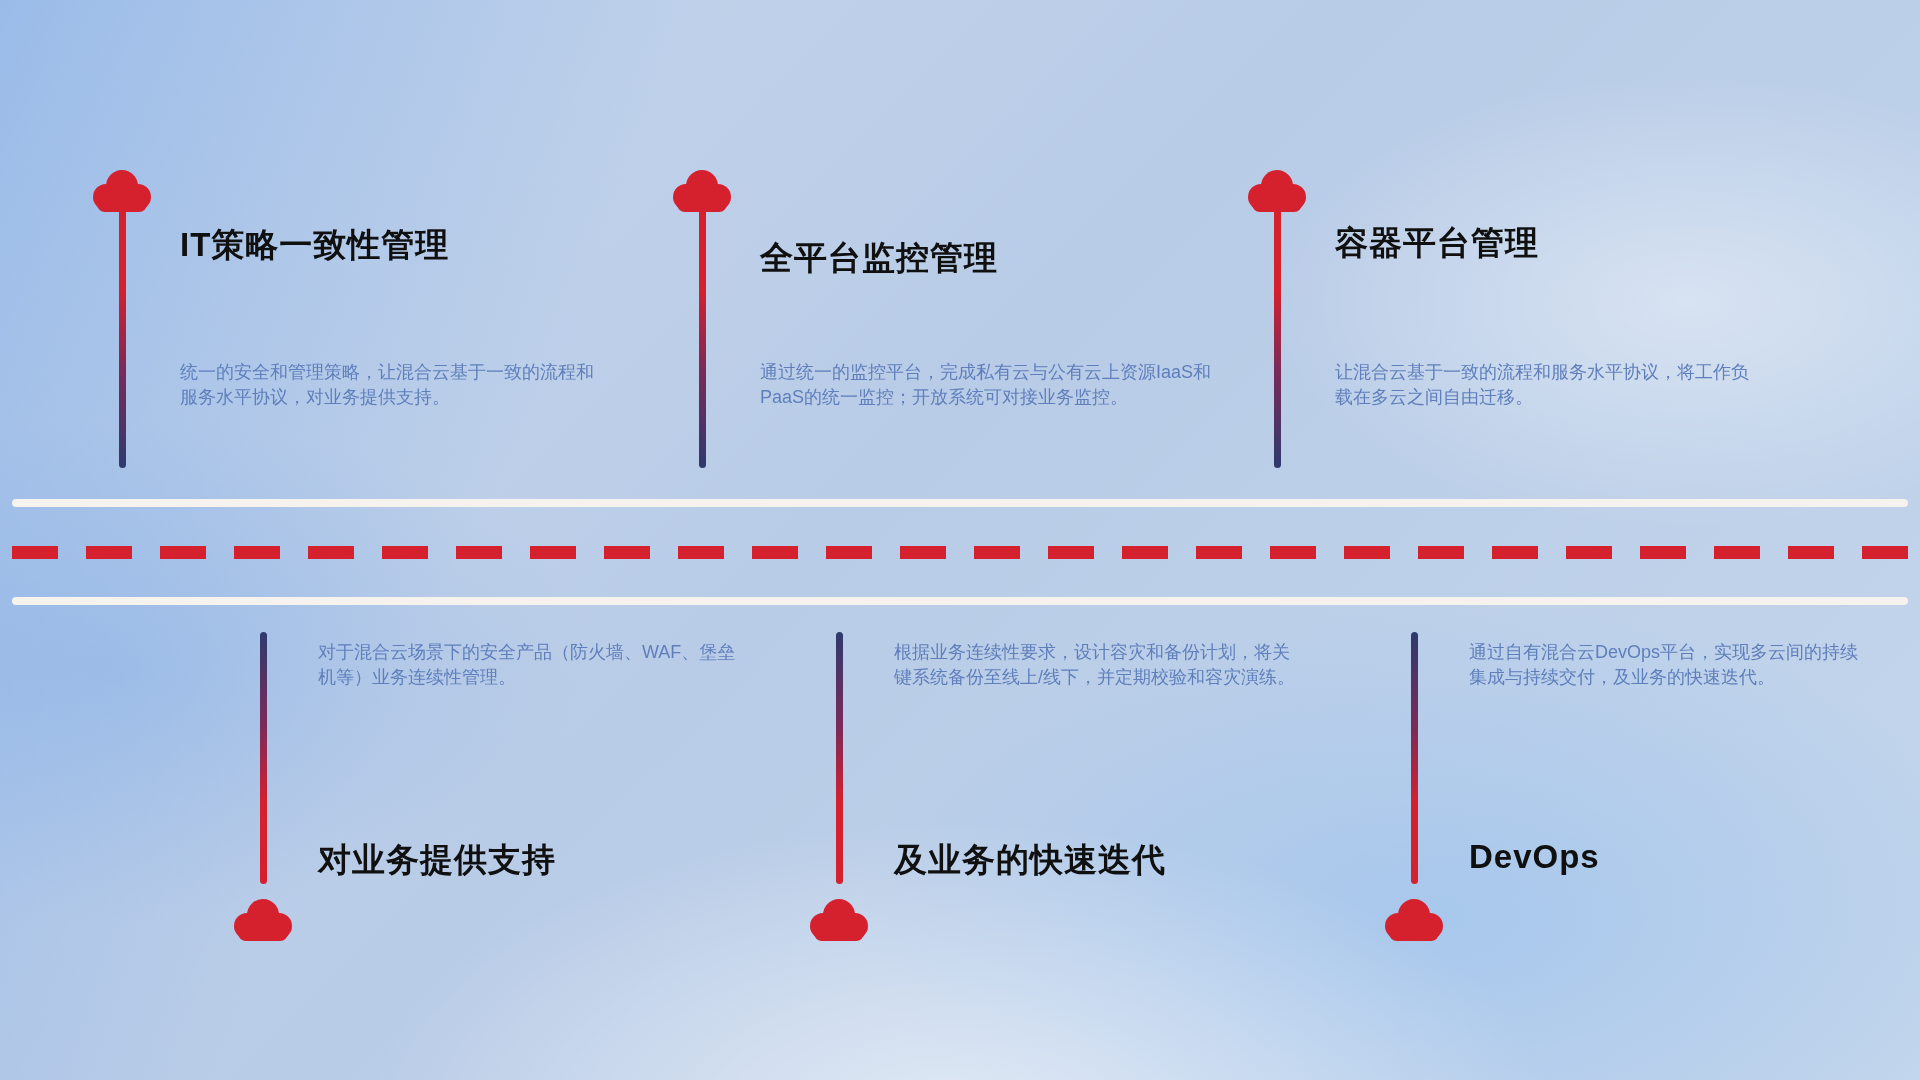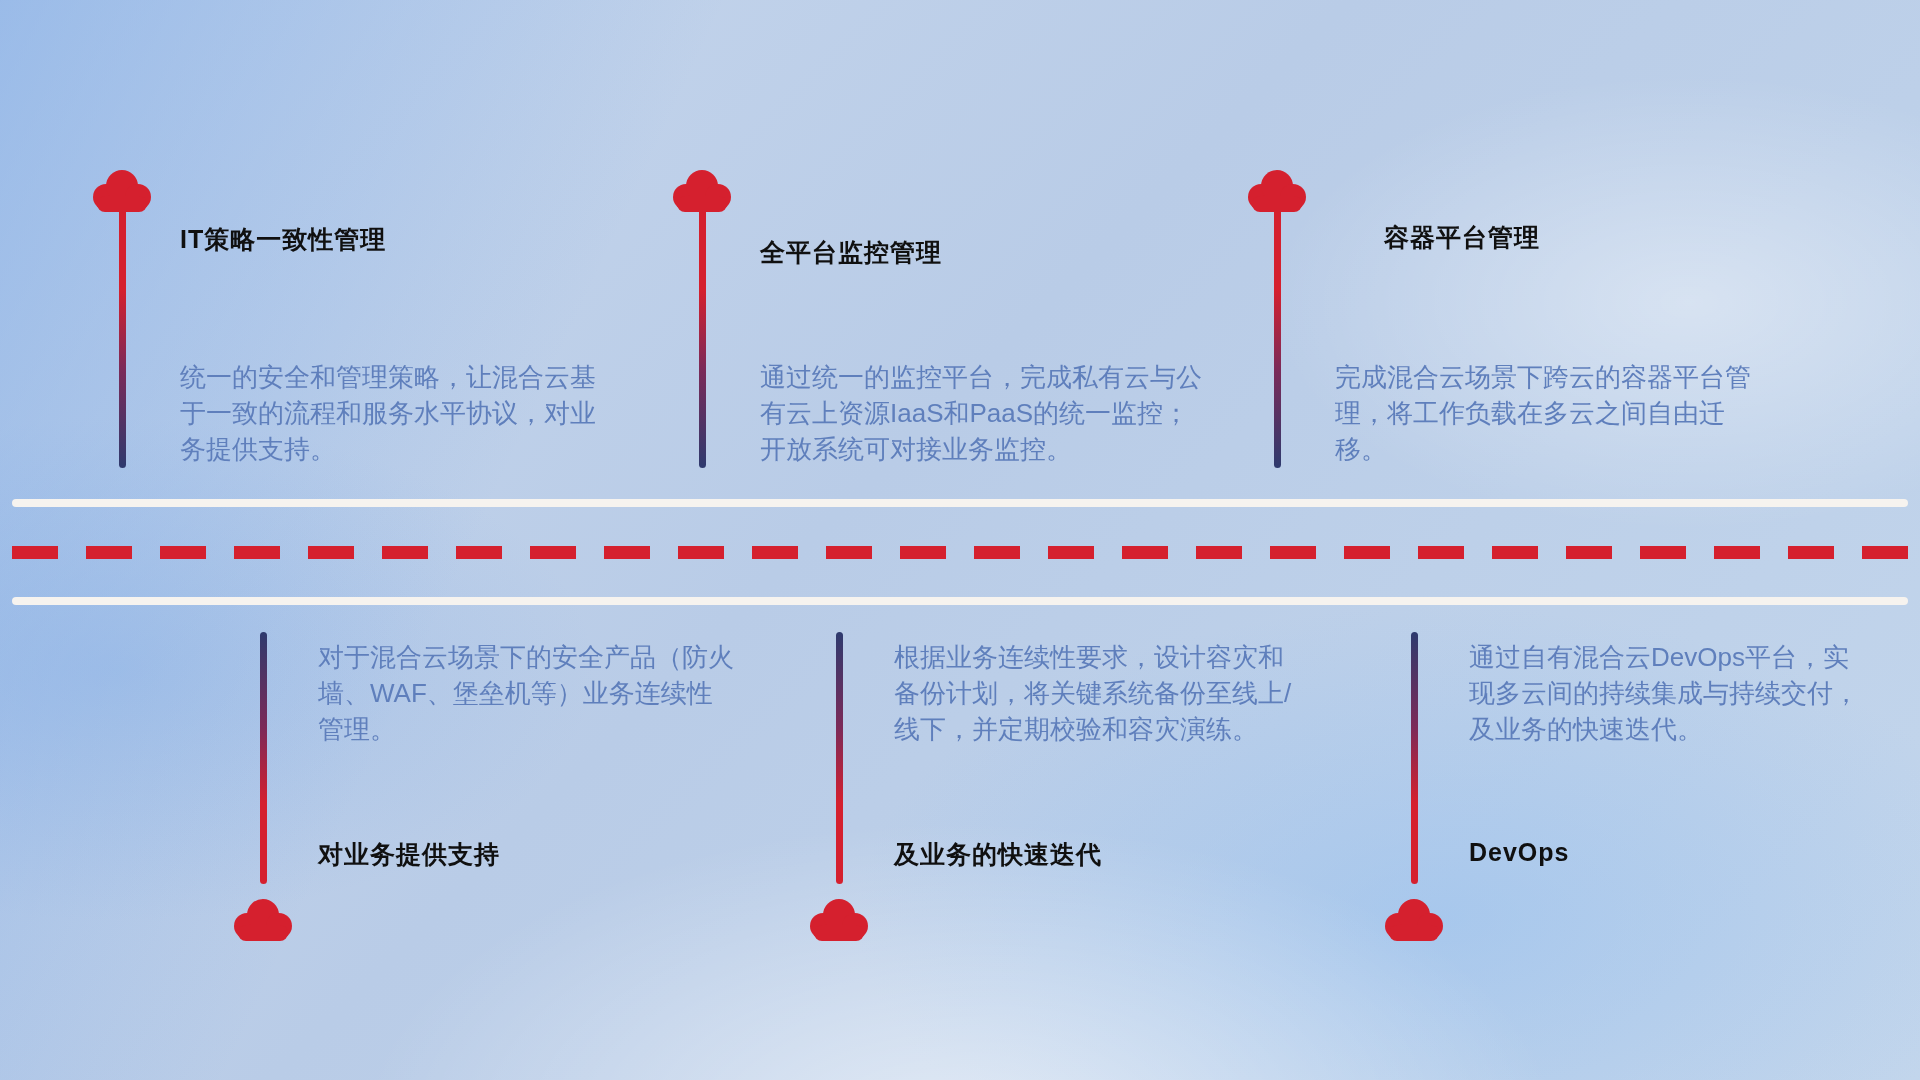--- a/index.html
+++ b/index.html
@@ -46,30 +46,30 @@
   .pole-up {
     background: linear-gradient(to top,
       var(--cloud-red, #d5202e) 0%,
       var(--cloud-red, #d5202e) 32%,
       #7c2a58 62%,
       var(--line-navy, #2e3a6e) 100%);
   }
 
   .title {
     position: absolute;
-    font-size: 25px;
+    font-size: 33px;
     font-weight: bold;
     color: var(--title-color, #101010);
     letter-spacing: 1px;
     white-space: nowrap;
   }
 
   .desc {
     position: absolute;
-    font-size: 26px;
+    font-size: 18px;
     line-height: 1.38;
     color: var(--desc-color, #5f7fbc);
   }
 
   .road-line {
     position: absolute;
     left: 12px;
     right: 12px;
     height: 8px;
     background: var(--road-white, #f6f3ef);
@@ -123,22 +123,22 @@
   <div>
     <div class="cloud" style="left:1244px; top:167px;">
       <svg viewBox="0 0 66 46" aria-hidden="true">
         <circle cx="17" cy="30" r="13"></circle>
           <circle cx="33" cy="19" r="16"></circle>
         <circle cx="49" cy="30" r="13"></circle>
           <rect x="8" y="29" width="50" height="16" rx="8"></rect>
       </svg>
     </div>
     <div class="pole pole-down" style="left:1274px; top:206px; height:262px;"></div>
-    <div class="title" style="left:1384px; top:221px;">容器平台管理</div>
-    <div class="desc" style="left:1335px; top:360px; width:420px;">完成混合云场景下跨云的容器平台管理，将工作负载在多云之间自由迁移。</div>
+    <div class="title" style="left:1335px; top:221px;">容器平台管理</div>
+    <div class="desc" style="left:1335px; top:360px; width:420px;">让混合云基于一致的流程和服务水平协议，将工作负载在多云之间自由迁移。</div>
   </div>
 
   <div>
     <div class="road-line" style="top:499px;"></div>
     <div class="road-dash" style="top:546px;"></div>
     <div class="road-line" style="top:597px;"></div>
   </div>
 
   <div>
     <div class="pole pole-up" style="left:260px; top:632px; height:252px;"></div>

